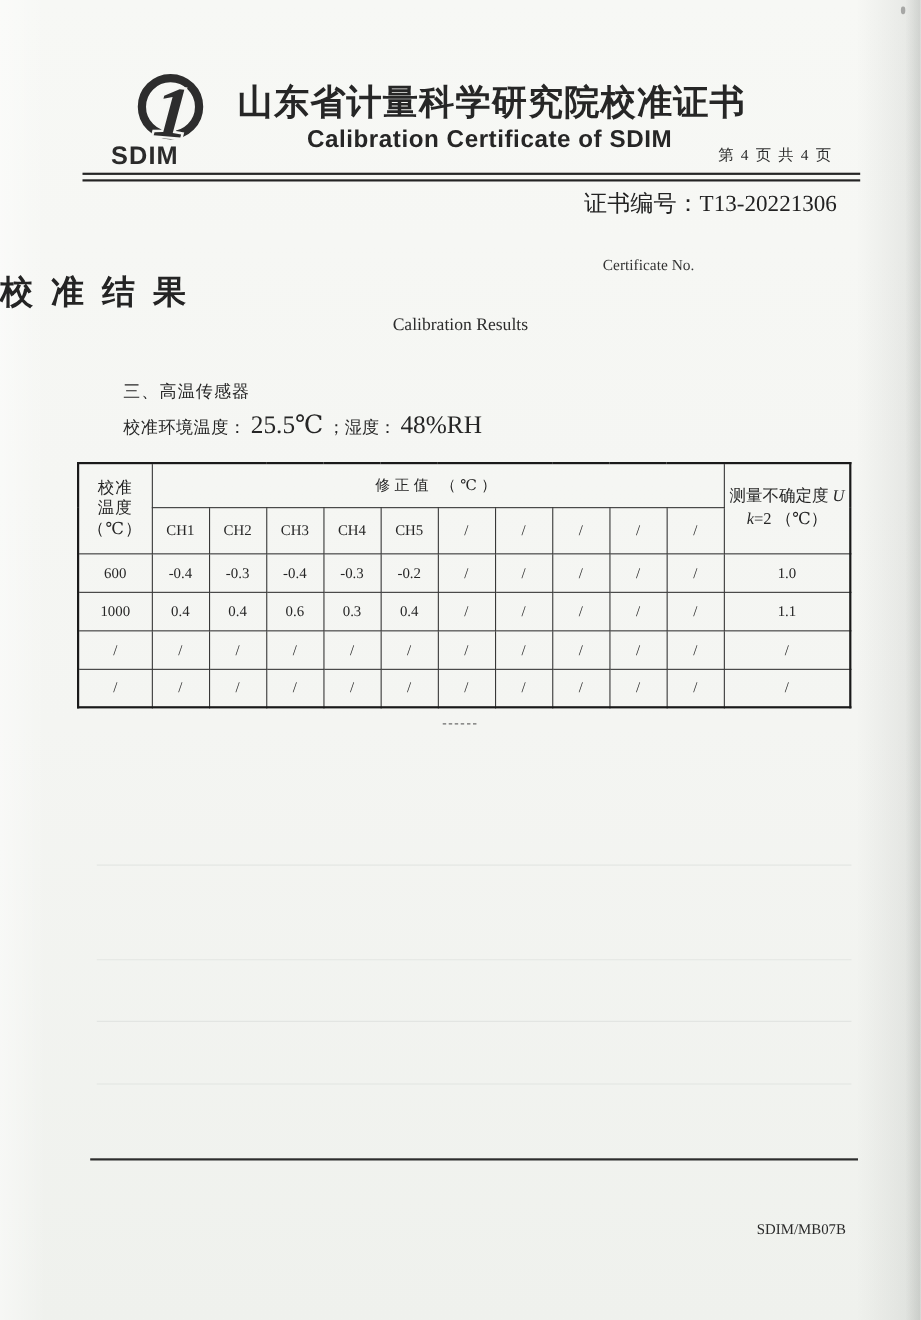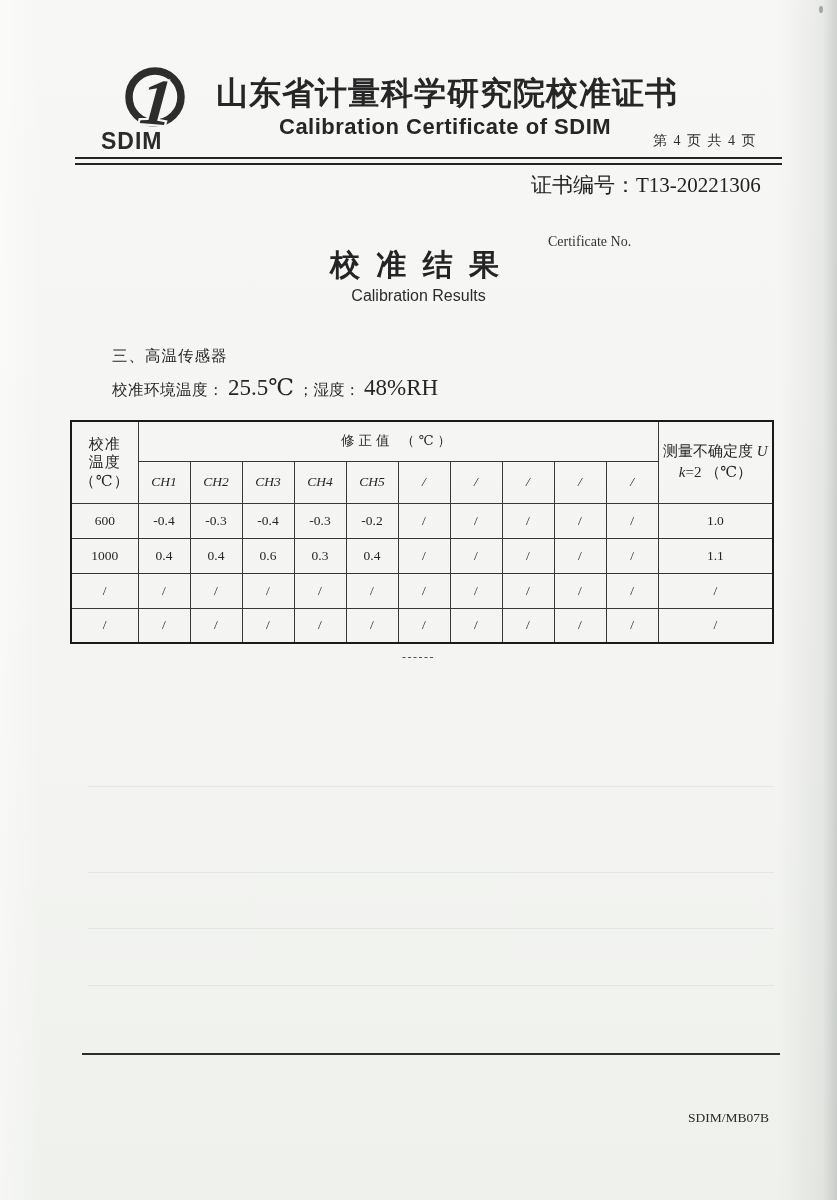--- a/index.html
+++ b/index.html
@@ -26,39 +26,39 @@
     font-weight:bold;font-size:22px;color:#262626;letter-spacing:.5px;margin-left:20px;}
   .page-label{position:absolute;left:653px;top:132px;font-size:14px;word-spacing:3px;color:#2e2e2e;}
   .double-rule{position:absolute;left:75px;top:157px;width:707px;height:4px;
     border-top:2.5px solid #242424;border-bottom:2px solid #242424;}
 
   
   .cert-line{position:absolute;left:531px;top:171px;font-size:21px;color:#222;}
   .cert-en{position:absolute;left:548px;top:206px;font-family:Liberation Serif, serif;font-size:14px;color:#333;margin-top:28px;}
 
   
-  .results-cn{position:absolute;left:0;top:245px;width:833px;text-align:center;
+  .results-cn{position:absolute;left:0;top:245px;width:833px;text-align:left;
     font-family:"Liberation Sans",sans-serif;font-weight:bold;font-size:30px;letter-spacing:4px;color:#242424;}
   .results-en{position:absolute;left:0;top:287px;width:837px;text-align:center;
-    font-family:Liberation Sans, sans-serif;font-size:16px;color:#2c2c2c;}
+    font-family:Liberation Serif, serif;font-size:16px;color:#2c2c2c;}
 
   
   .section-heading{position:absolute;left:112px;top:346px;font-size:15.5px;letter-spacing:1px;color:#262626;}
   .env-line{position:absolute;left:112px;top:374px;display:flex;align-items:baseline;color:#262626;}
   .env-label{font-size:15.5px;letter-spacing:.5px;}
   .env-val{font-size:23px;padding:0 4px;}
   .env-sep{font-size:15.5px;}
 
   
   .cal-table{position:absolute;left:70px;top:420px;border-collapse:collapse;table-layout:fixed;
     width:564px;border:2.5px solid #1a1a1a;background:transparent;padding-left:40px;}
   .cal-table td{border:1px solid #383838;text-align:center;vertical-align:middle;padding:0;
     font-size:13.5px;color:#262626;}
   .cal-table .h1-row{height:40px;}
-  .cal-table .h2-row{height:42px;font-style:italic;}
+  .cal-table .h2-row{height:42px;}
   .cal-table .d-row{height:35px;}
   .col-temp{width:67px;}
   .col-ch{width:52px;}
   .col-u{width:115px;}
   .corner-cell div{font-size:15px;line-height:18.5px;letter-spacing:1px;}
   .span-h{font-size:17px;letter-spacing:4px;}
   .u-h div{font-size:15px;line-height:21px;}
   .u-val{font-size:17px;}
   .ch-h{font-size:13.5px;}
 

